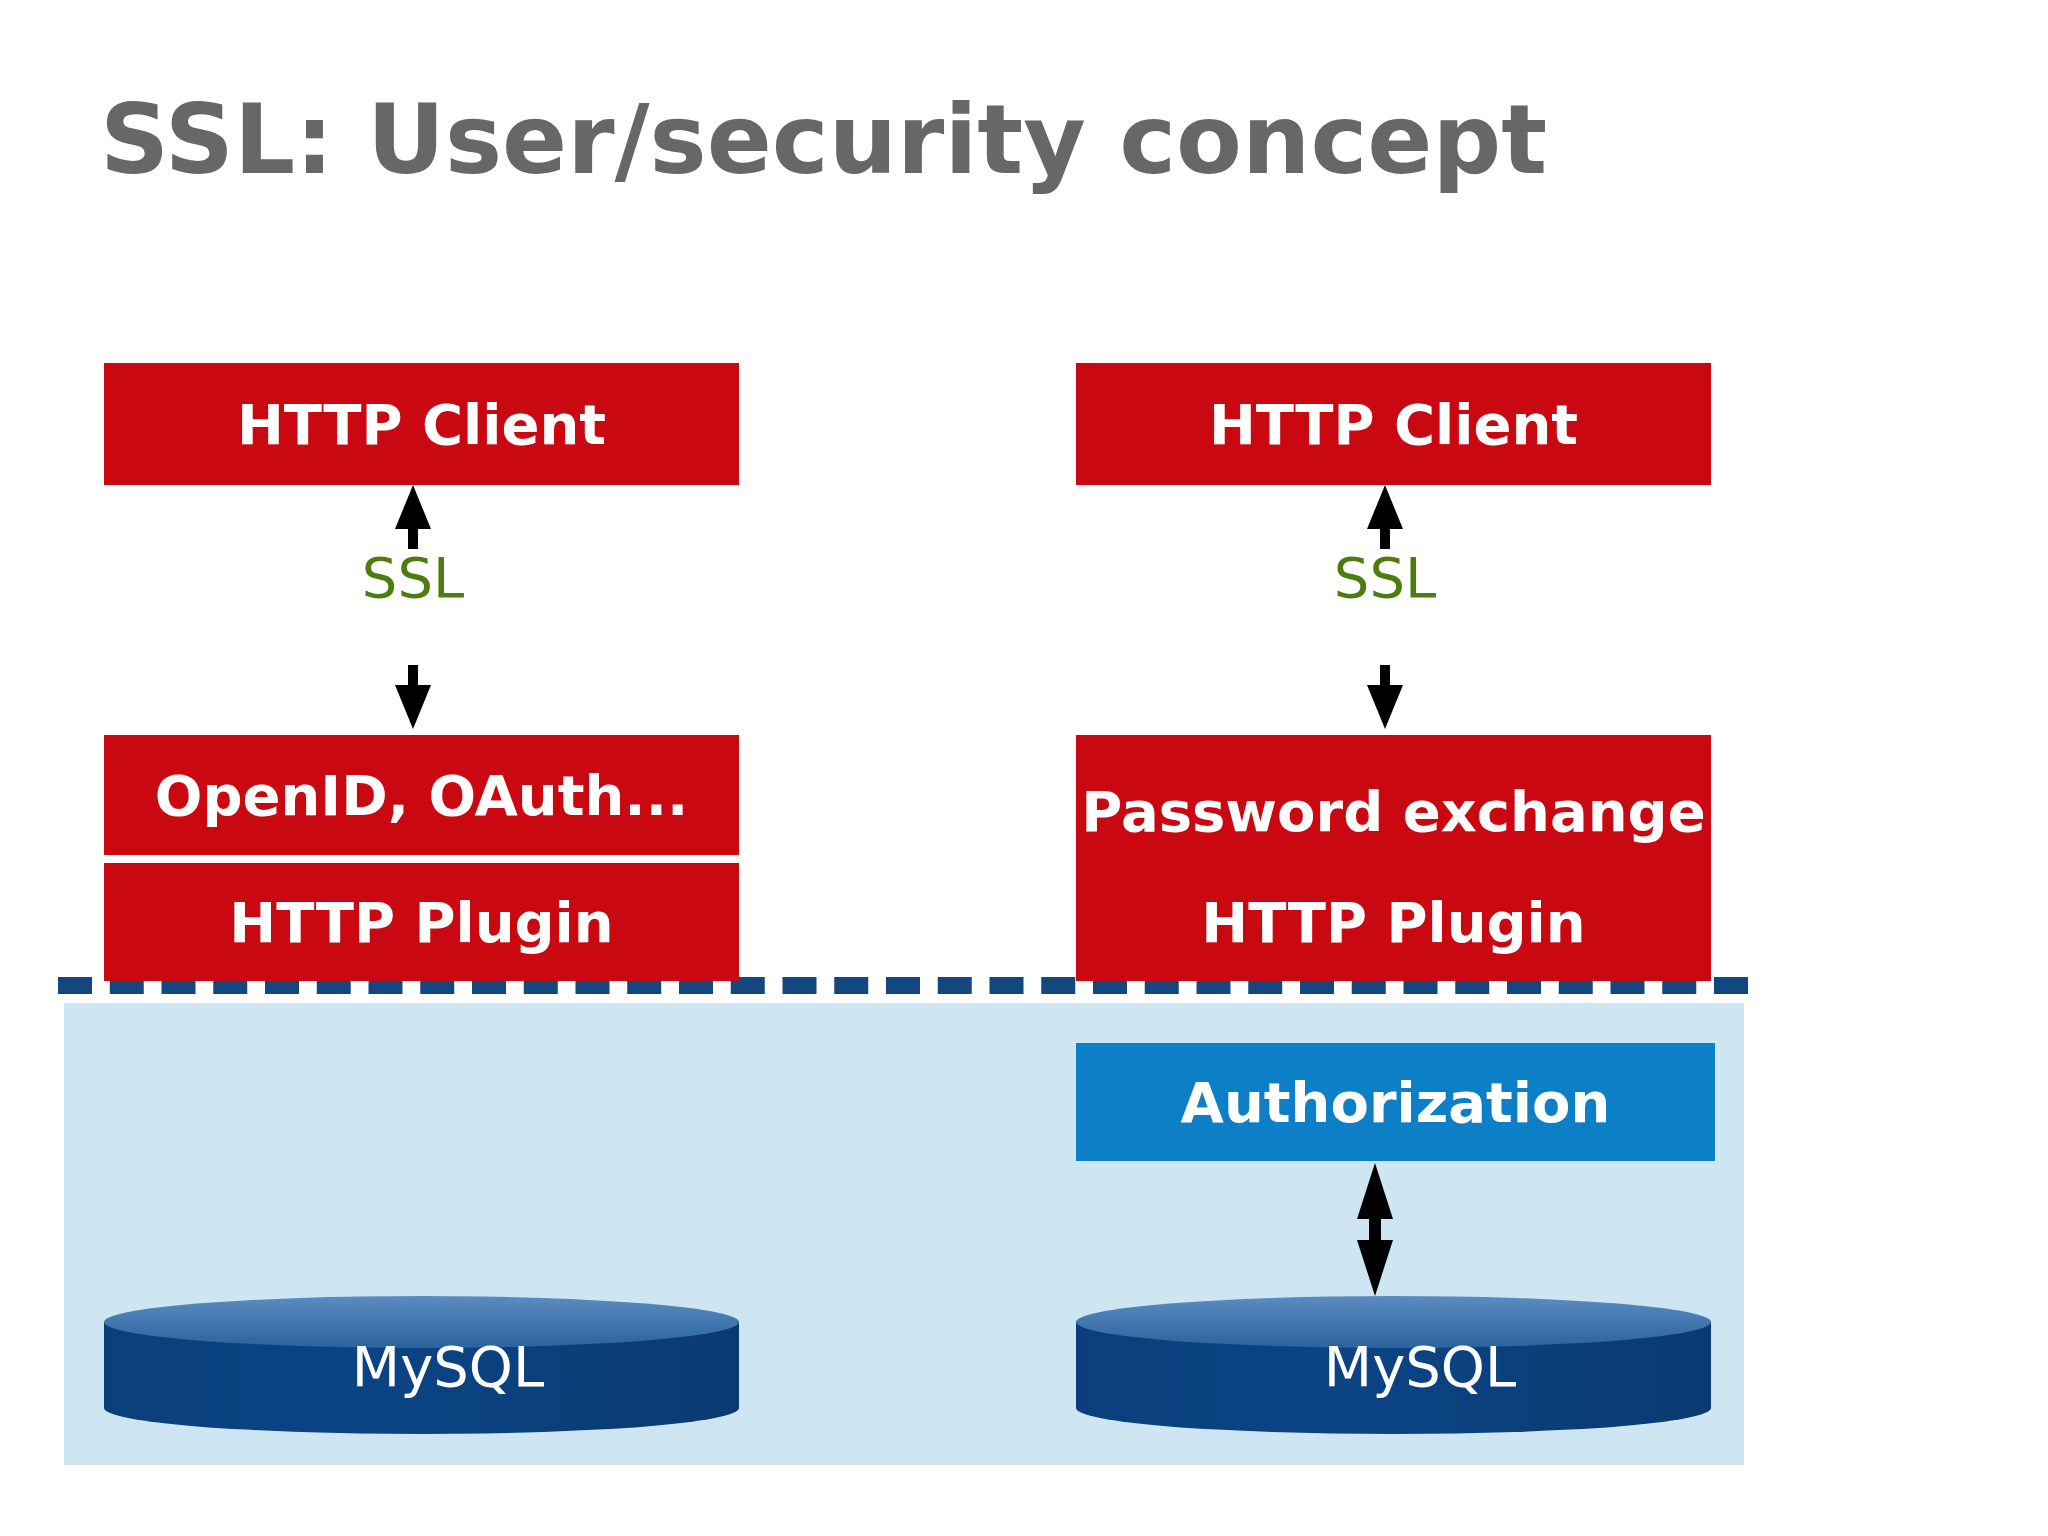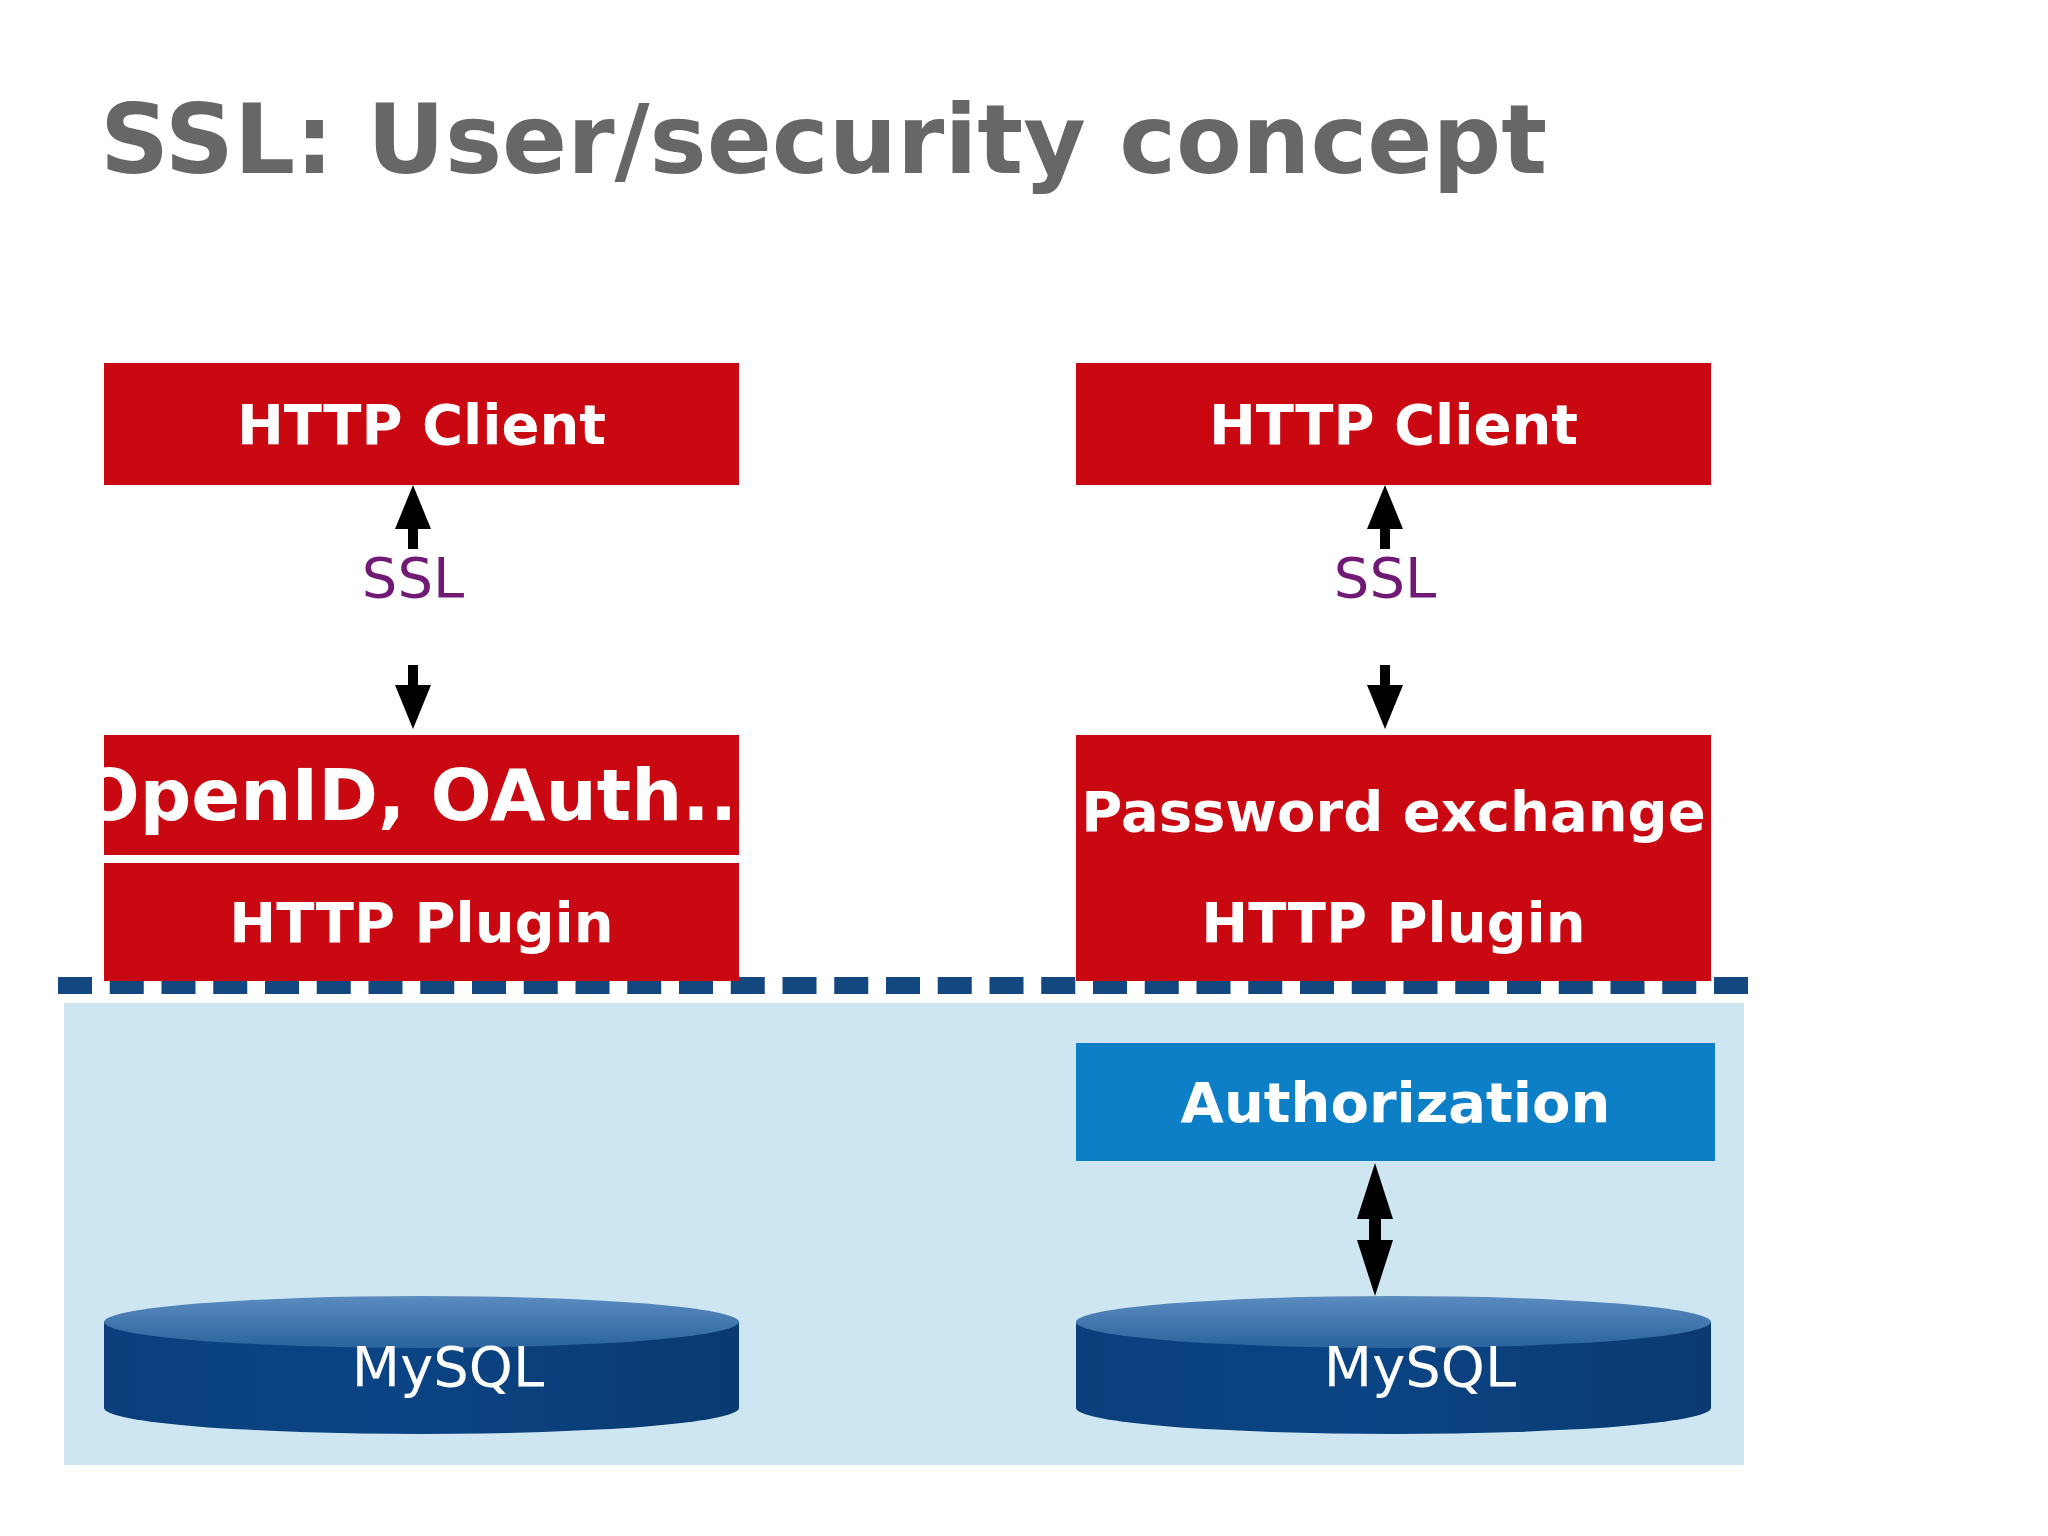--- a/index.html
+++ b/index.html
@@ -67,21 +67,21 @@
     color: #ffffff;
     font-family: "DejaVu Sans", sans-serif;
     font-weight: 700;
     white-space: nowrap;
   }
   .box-red   { background: #ca0812; }
   .box-blue  { background: #0c7fc6; }
 
   
   .lc-client  { left: 104px;  top: 363px;  width: 635px; height: 122px; font-size: 56px; }
-  .lc-openid  { left: 104px;  top: 735px;  width: 635px; height: 120px; font-size: 72px; }
+  .lc-openid  { left: 104px;  top: 735px;  width: 635px; height: 120px; font-size: 56px; }
   .lc-plugin  { left: 104px;  top: 863px;  width: 635px; height: 118px; font-size: 56px; }
 
   
   .rc-client  { left: 1076px; top: 363px;  width: 635px; height: 122px; font-size: 56px; }
   .rc-passwd  { left: 1076px; top: 735px;  width: 635px; height: 152px; font-size: 56px; }
   .rc-plugin  { left: 1076px; top: 863px;  width: 635px; height: 118px; font-size: 56px; }
   .rc-authz   { left: 1076px; top: 1043px; width: 639px; height: 118px; font-size: 56px; }
 
   
   .ssl-group {
@@ -101,21 +101,21 @@
   .ssl-arrow-down { top: 180px; }
 
   .ssl-label {
     position: absolute;
     left: 0;
     top: 64px;
     width: 200px;
     text-align: center;
     font-family: "DejaVu Sans", sans-serif;
     font-size: 56px;
-    color: #701a75;
+    color: #4d7c0f;
     line-height: 1.05;
   }
 
   
   .authz-db-arrow {
     position: absolute;
     left: 1355px;
     top: 1163px;
     width: 40px;
     height: 133px;

